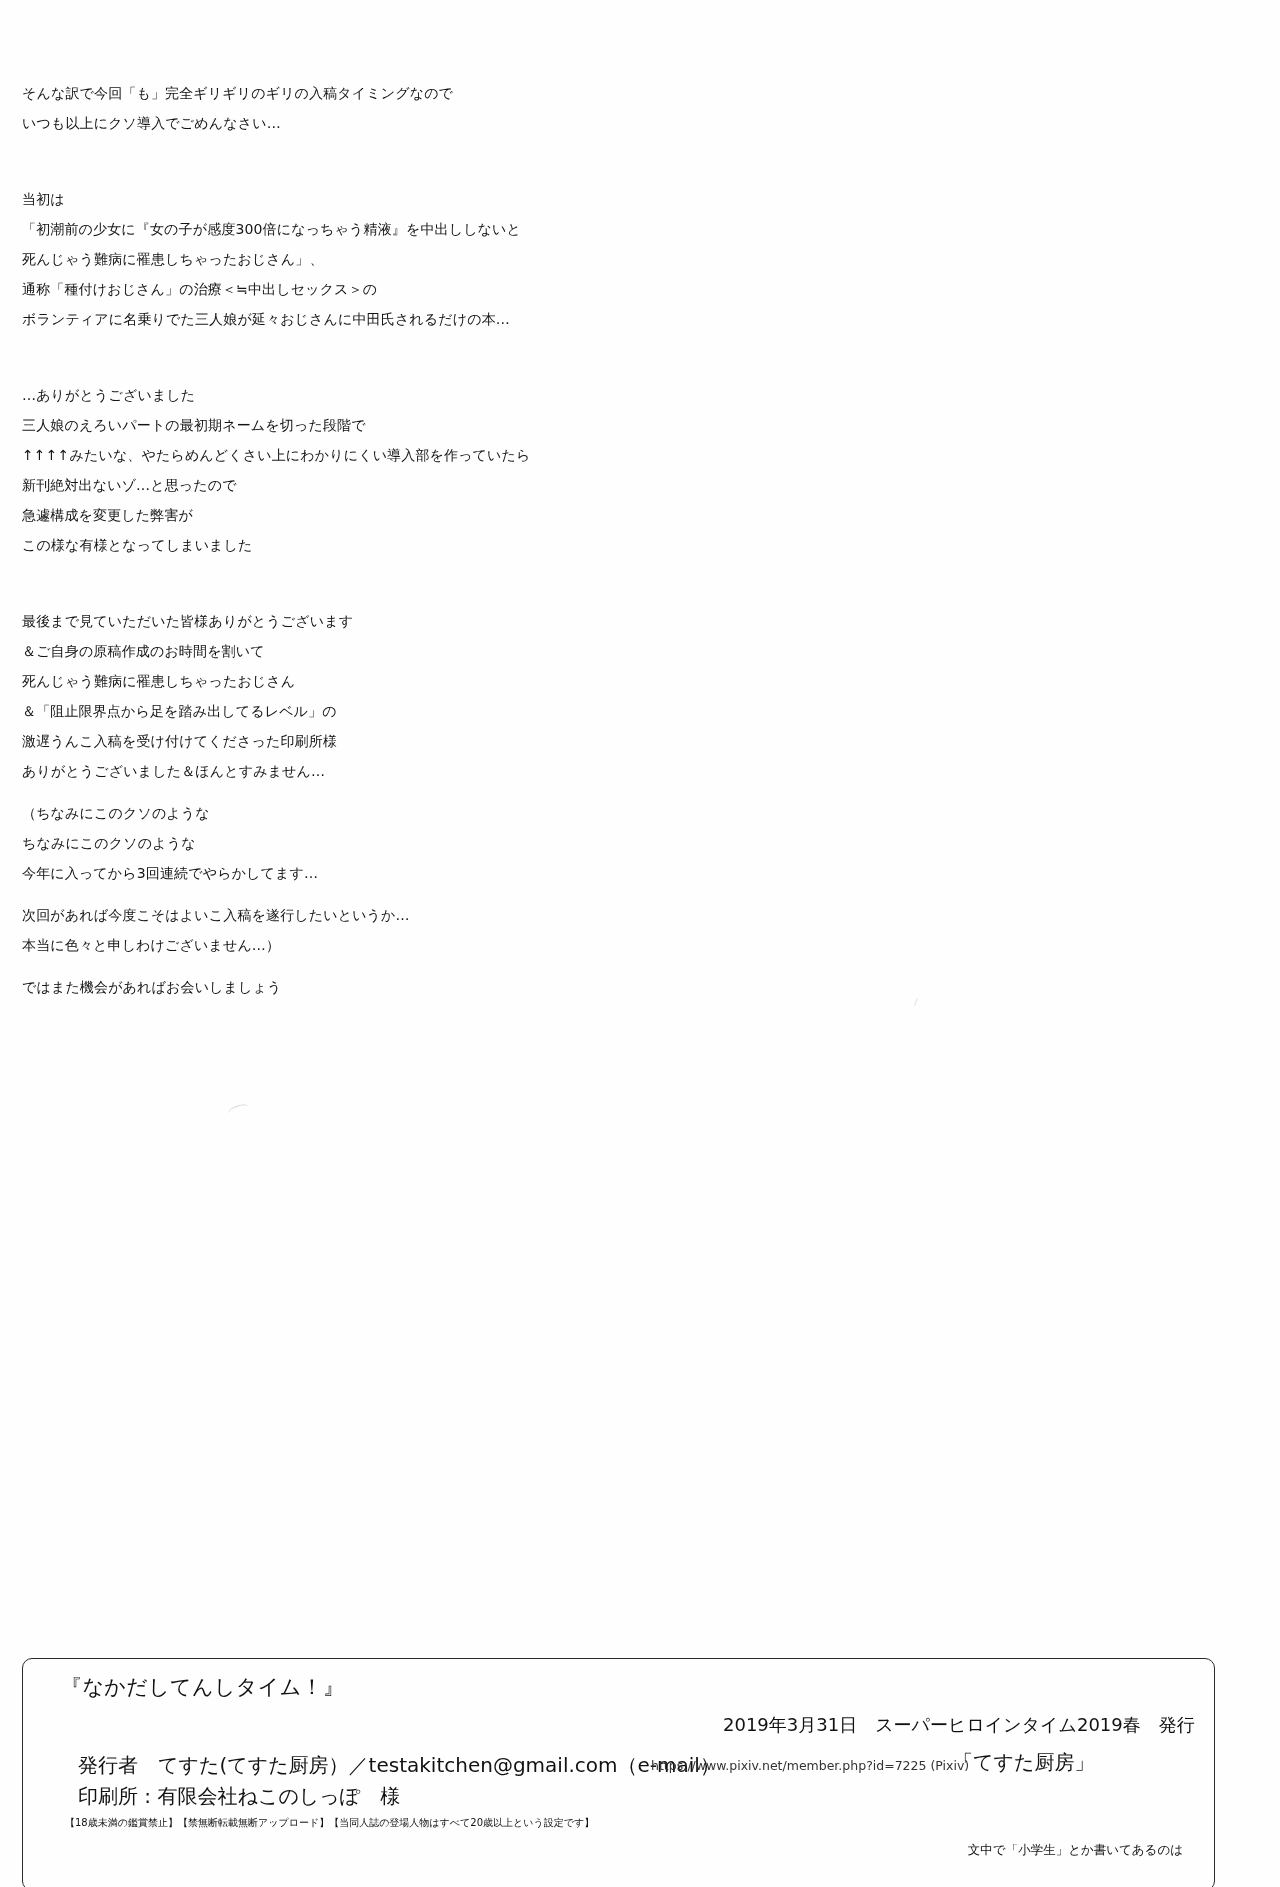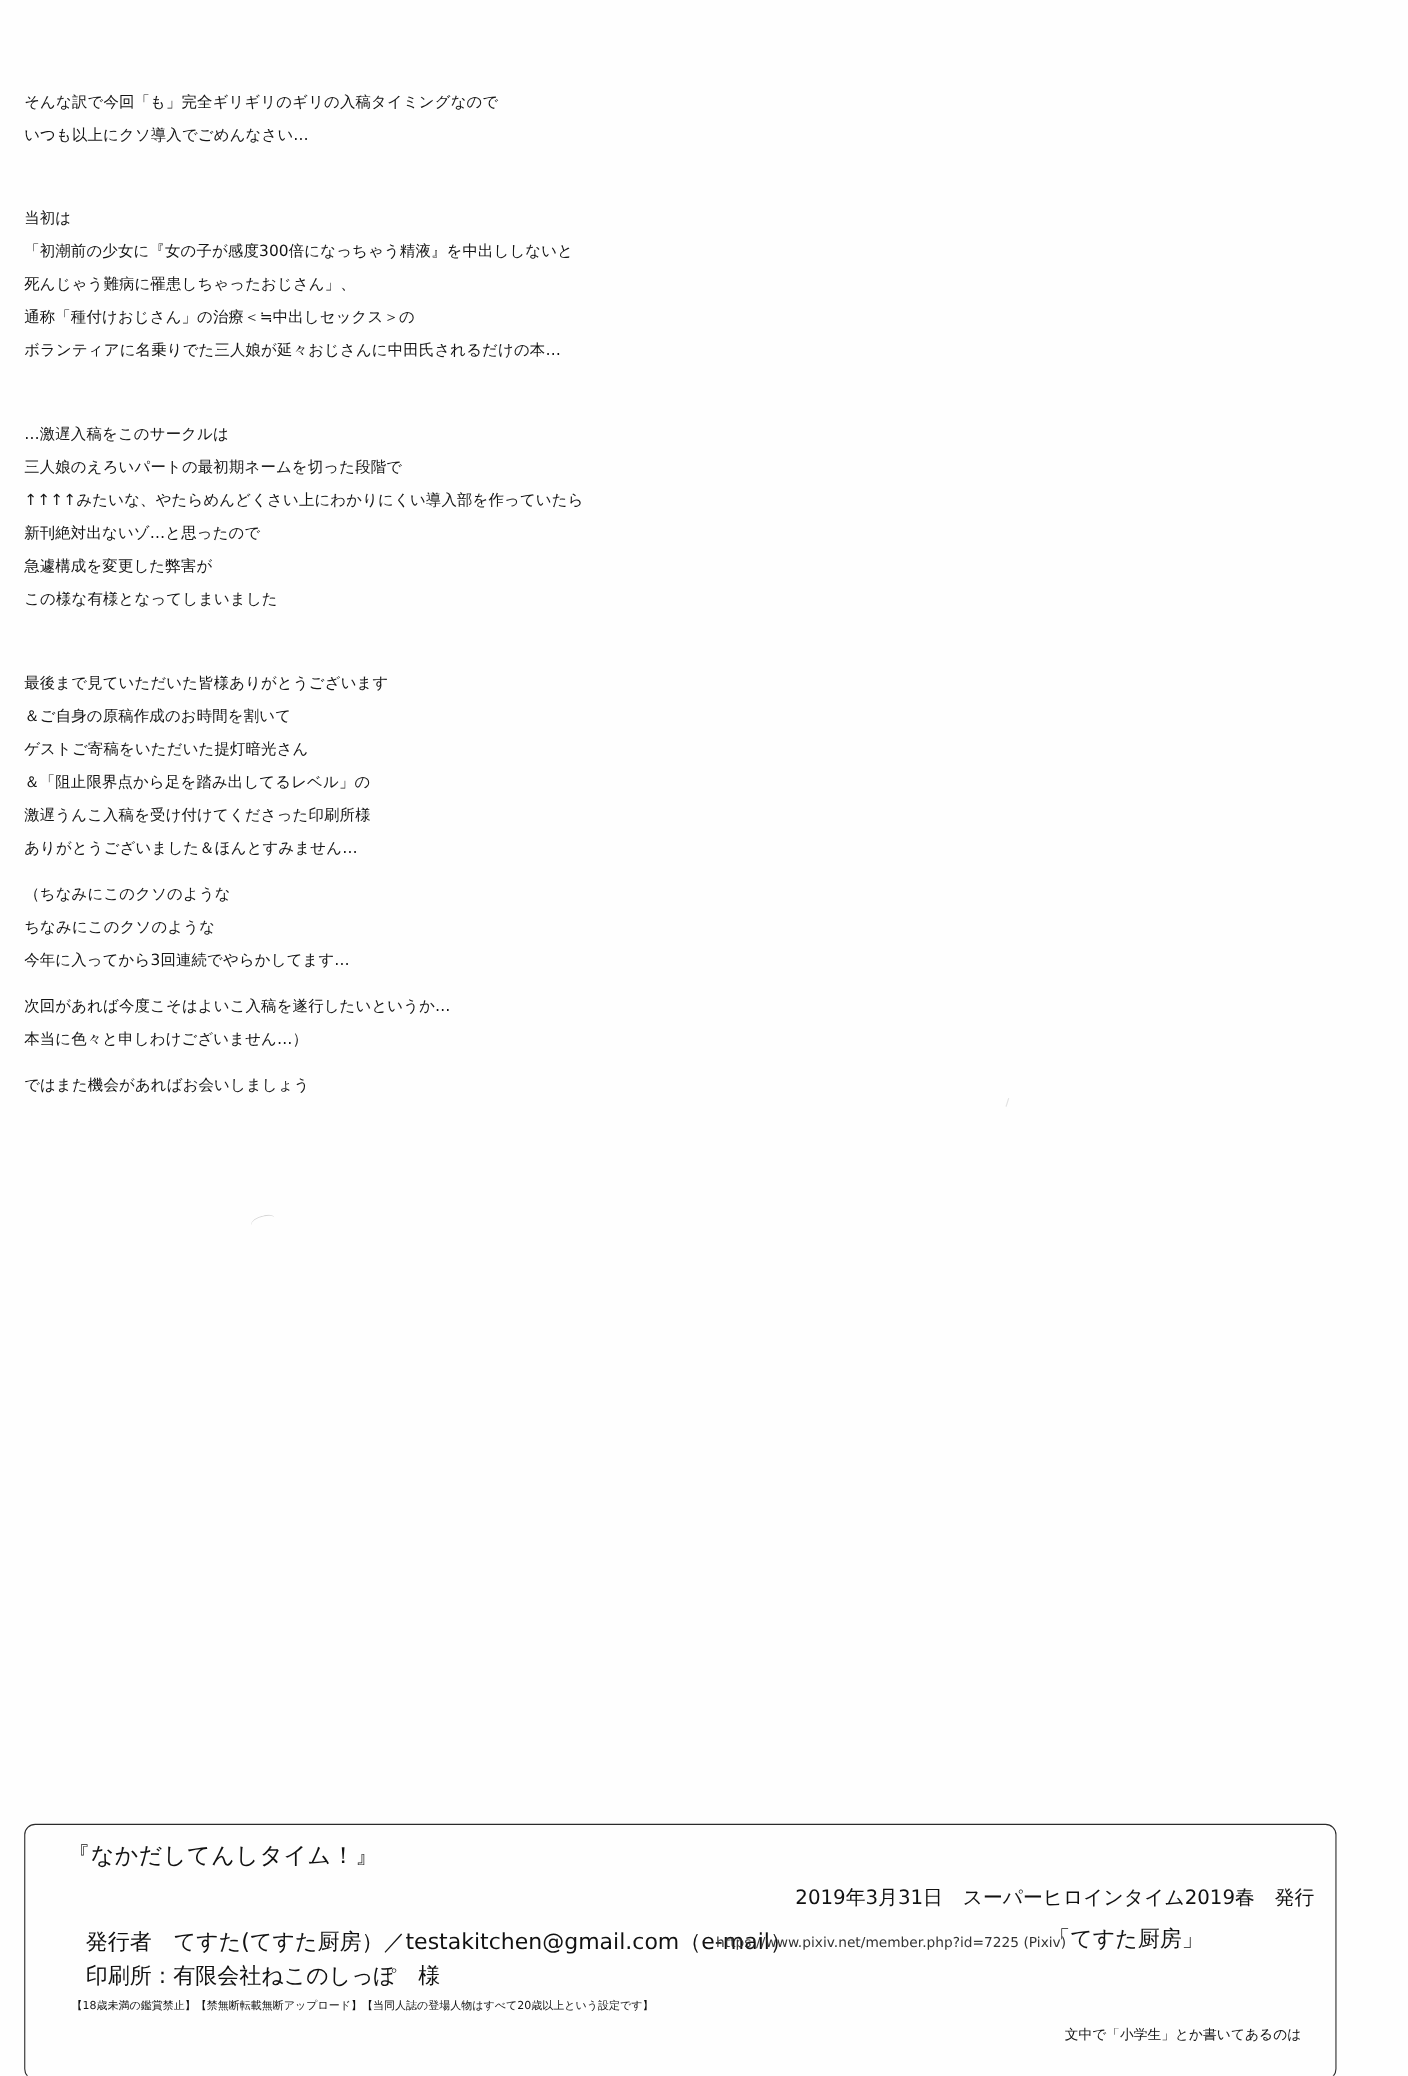--- a/index.html
+++ b/index.html
@@ -166,32 +166,32 @@
 
     <div class="para gap-lg">
       <span class="line">当初は</span>
       <span class="line">「初潮前の少女に『女の子が感度300倍になっちゃう精液』を中出ししないと</span>
       <span class="line">死んじゃう難病に罹患しちゃったおじさん」、</span>
       <span class="line">通称「種付けおじさん」の治療＜≒中出しセックス＞の</span>
       <span class="line">ボランティアに名乗りでた三人娘が延々おじさんに中田氏されるだけの本…</span>
     </div>
 
     <div class="para gap-lg">
-      <span class="line">…激遅入稿をこのサークルは</span>
+      <span class="line">…ありがとうございました</span>
       <span class="line">三人娘のえろいパートの最初期ネームを切った段階で</span>
       <span class="line">↑↑↑↑みたいな、やたらめんどくさい上にわかりにくい導入部を作っていたら</span>
       <span class="line">新刊絶対出ないゾ…と思ったので</span>
       <span class="line">急遽構成を変更した弊害が</span>
       <span class="line">この様な有様となってしまいました</span>
     </div>
 
     <div class="para gap-sm">
       <span class="line">最後まで見ていただいた皆様ありがとうございます</span>
       <span class="line">＆ご自身の原稿作成のお時間を割いて</span>
-      <span class="line">ゲストご寄稿をいただいた提灯暗光さん</span>
+      <span class="line">死んじゃう難病に罹患しちゃったおじさん</span>
       <span class="line">＆「阻止限界点から足を踏み出してるレベル」の</span>
       <span class="line">激遅うんこ入稿を受け付けてくださった印刷所様</span>
       <span class="line">ありがとうございました＆ほんとすみません…</span>
     </div>
 
     <div class="para gap-sm">
       <span class="line">（ちなみにこのクソのような</span>
       <span class="line">ちなみにこのクソのような</span>
       <span class="line">今年に入ってから3回連続でやらかしてます…</span>
     </div>

